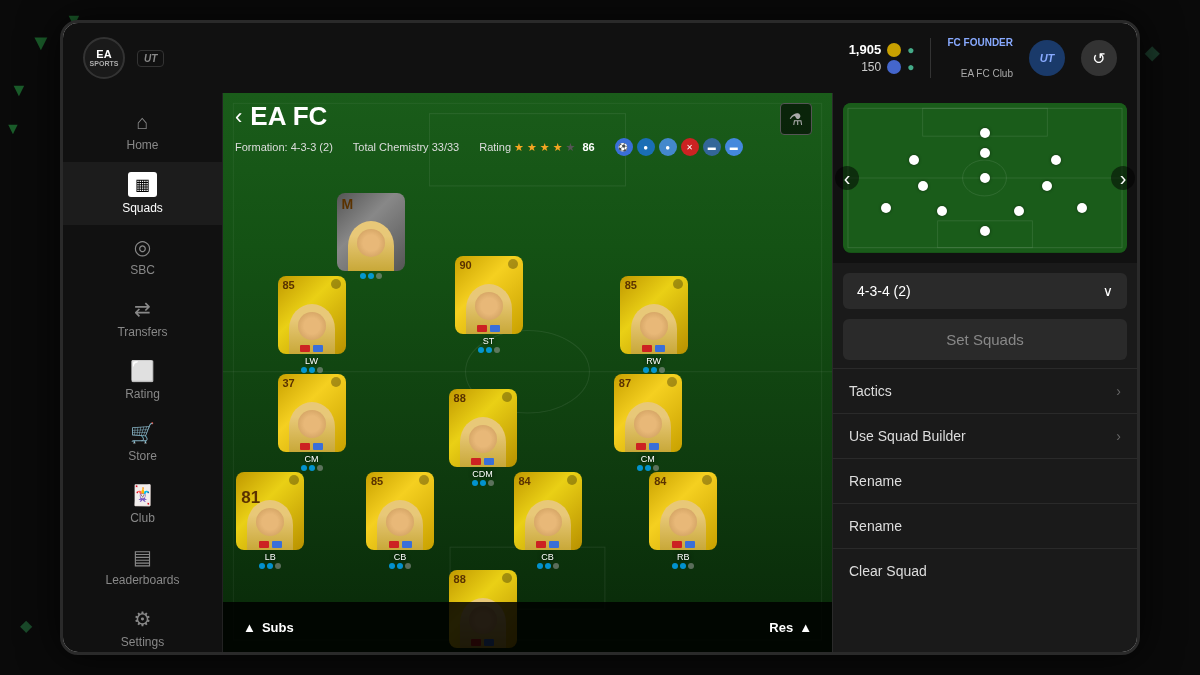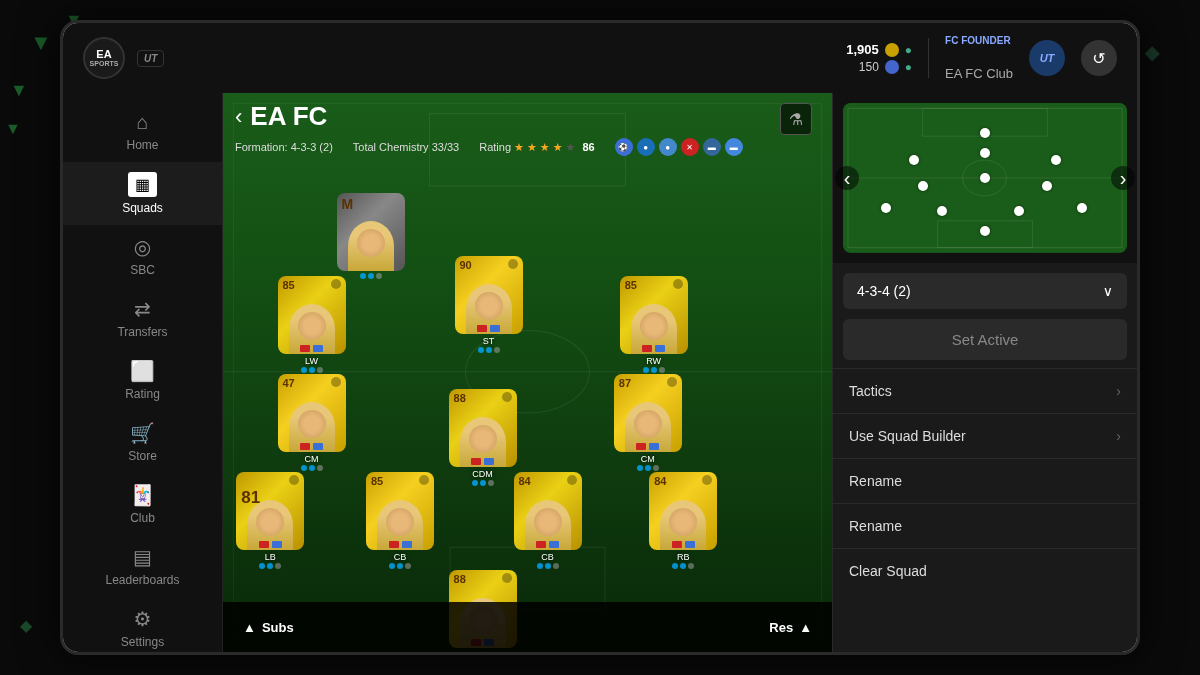--- a/index.html
+++ b/index.html
@@ -114,21 +114,21 @@
 
     .points-icon {
       width: 14px;
       height: 14px;
       border-radius: 50%;
       background: #4466cc;
       display: inline-block;
     }
 
     .fc-founder {
-      text-align: left;
+      text-align: right;
       font-size: 11px;
       color: #bbb;
     }
 
     .fc-founder .title {
       color: #88aaff;
       font-weight: bold;
       font-size: 10px;
     }
 
@@ -495,21 +495,21 @@
         </div>
         <div class="currency-row">
           <span style="font-size:12px;color:#ccc;">150</span>
           <span class="points-icon"></span>
           <span style="color:#4a8;font-size:12px;">●</span>
         </div>
       </div>
       <div class="divider-v"></div>
       <div class="fc-founder">
         <div class="title">FC FOUNDER</div>
-        <div style="font-size:13px;color:#aaa;margin-top:20px;">EA FC Club</div>
+        <div style="font-size:10px;color:#aaa;margin-top:20px;">EA FC Club</div>
       </div>
       <div class="icon-btn" style="background:#1a3a6a;font-style:italic;font-weight:bold;font-size:11px;color:#8af;">UT</div>
       <div class="icon-btn" style="font-size:16px;">↺</div>
     </div>
   </div>
 
   <div class="sidebar">
     <div class="sidebar-item">
       <span class="icon">⌂</span>
       <span>Home</span>
@@ -815,21 +815,21 @@
     <div style="
       width: 68px;
       height: 78px;
       background: linear-gradient(135deg, #c8a000 0%, #f5d020 40%, #c8a000 100%);
       border-radius: 8px;
       position: relative;
       overflow: hidden;
       margin: 0 auto;
       
     ">
-      <div style="position:absolute;top:3px;left:5px;font-size:11px;font-weight:bold;color:#5a3200;">47</div>
+      <div style="position:absolute;top:3px;left:5px;font-size:11px;font-weight:bold;color:#5a3200;">37</div>
       <div style="position:absolute;top:3px;right:5px;width:10px;height:10px;border-radius:50%;background:rgba(0,0,0,0.3);"></div>
       <div style="
         position: absolute;
         bottom: 0; left: 0; right: 0;
         height: 55px;
         display: flex;
         align-items: flex-end;
         justify-content: center;
         overflow: hidden;
       ">
@@ -1277,21 +1277,21 @@
         </div>
         <div class="mini-nav-left">‹</div>
         <div class="mini-nav-right">›</div>
       </div>
 
       <div class="formation-selector">
         <span>4-3-4 (2)</span>
         <span class="chevron-down">∨</span>
       </div>
 
-      <button class="set-active-btn">Set Active</button>
+      <button class="set-active-btn">Set Squads</button>
 
       <div id="menu-items-container">
           <div class="menu-item">
     <span>Tactics</span>
     <span class="chevron">›</span>
   </div>
           <div class="menu-item">
     <span>Use Squad Builder</span>
     <span class="chevron">›</span>
   </div>

